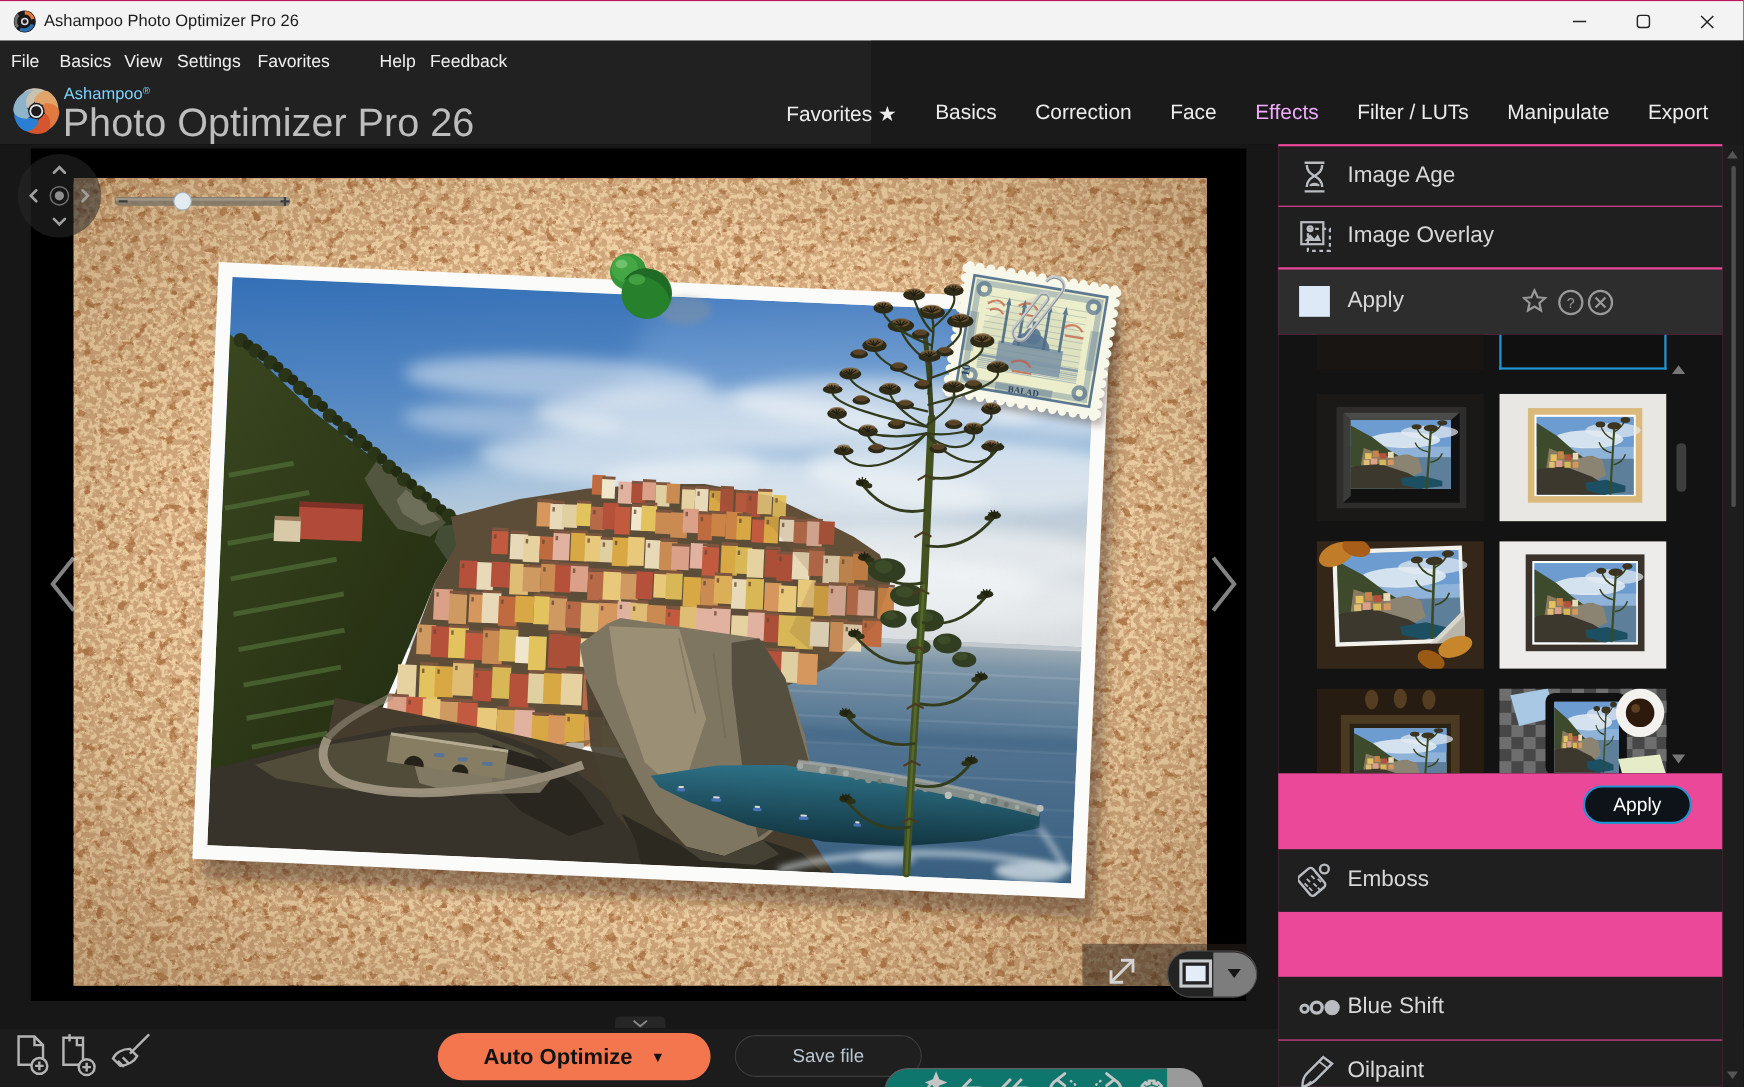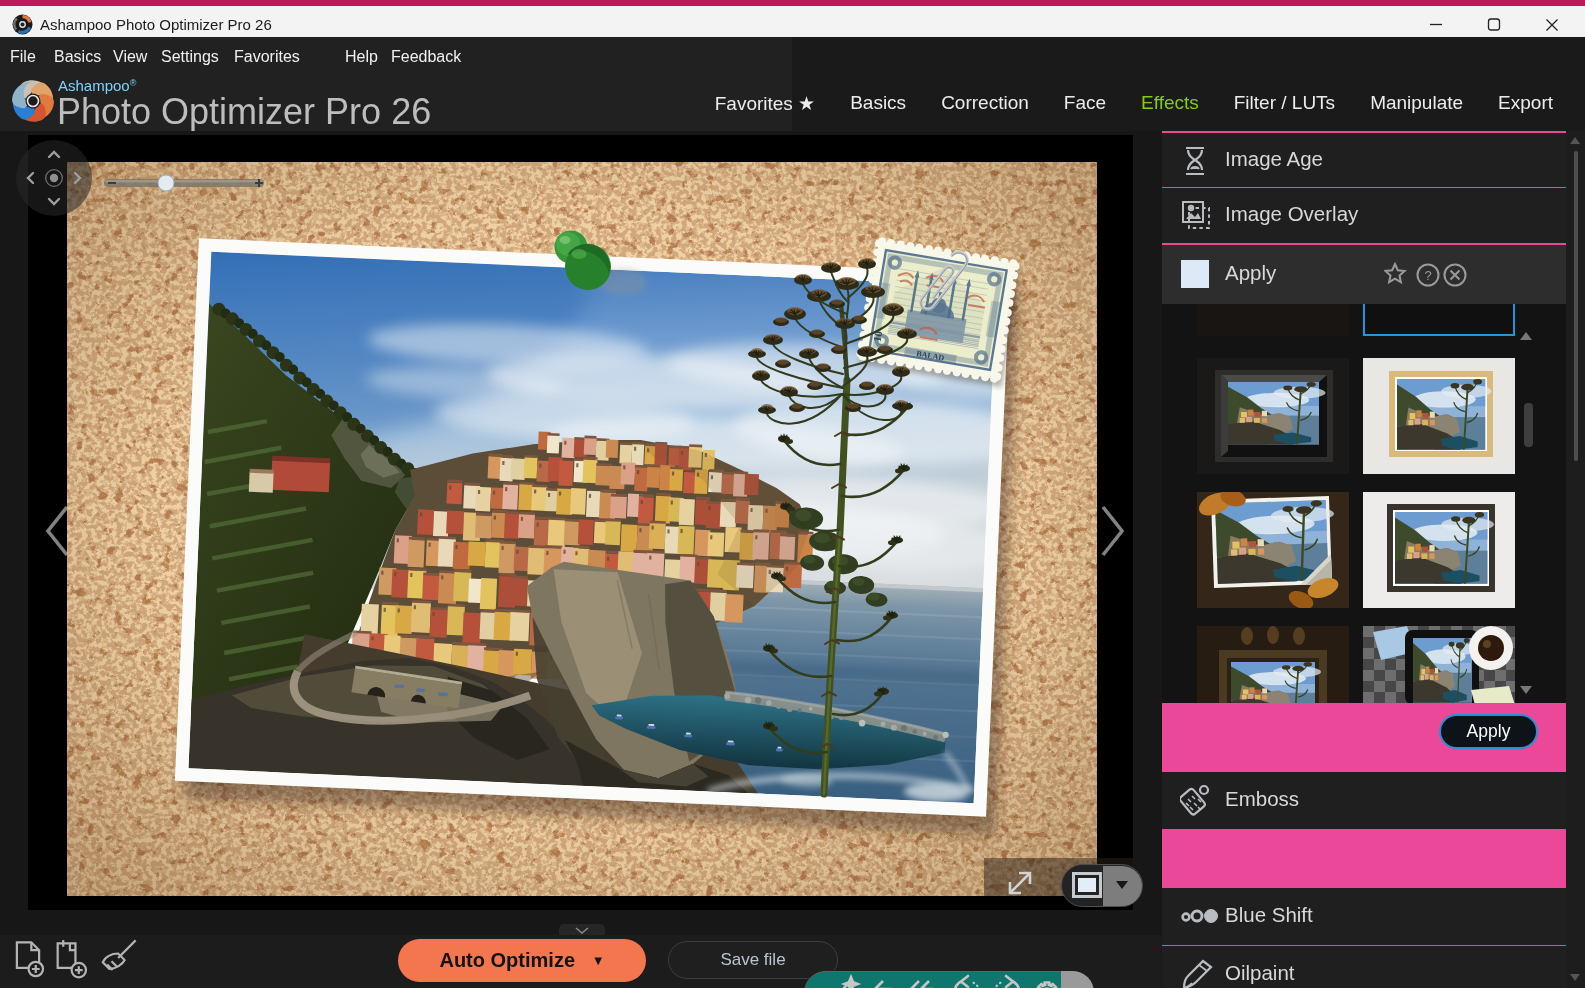--- a/index.html
+++ b/index.html
@@ -1,22 +1,22 @@
 <!DOCTYPE html>
 <html><head><meta charset="utf-8">
 <style>
 html,body{margin:0;padding:0;width:1585px;height:988px;overflow:hidden;background:#101010;font-family:"Liberation Sans",sans-serif;}
 *{box-sizing:border-box}
 .abs{position:absolute}
-#titlebar{position:absolute;left:0;top:0;width:1585px;height:37px;background:#f3f3f3;border-top:6px solid #be185d;}
+#titlebar{position:absolute;left:0;top:0;width:1585px;height:37px;background:#f3f3f3;border-top:1px solid #be185d;}
 #menuheader{position:absolute;left:0;top:37px;width:1585px;height:94px;background:#212122;}
 #hdark{position:absolute;left:792px;top:0;width:793px;height:94px;background:#1a1a1b;}
 #menubar span{position:absolute;top:11px;font-size:16px;color:#f0f0f0;}
 #nav{position:absolute;right:32px;top:55px;display:flex;gap:35px;font-size:19px;color:#ececec;white-space:nowrap;}
-#nav .sel{color:#84cc16;}
+#nav .sel{color:#f0abfc;}
 #canvas{position:absolute;left:0;top:131px;width:1162px;height:804px;background:#171717;overflow:hidden;}
 #letterbox{position:absolute;left:28px;top:4px;width:1105px;height:775px;background:#000;}
 #corkwrap{position:absolute;left:67px;top:31px;width:1030px;height:734px;}
 #bottombar{position:absolute;left:0;top:935px;width:1585px;height:53px;background:#1c1c1c;}
 #autoopt{position:absolute;left:398px;top:4px;width:248px;height:43px;background:#f4764e;border-radius:21.5px;color:#131313;font-size:20px;font-weight:bold;text-align:center;line-height:43px;}
 #savefile{position:absolute;left:668px;top:6px;width:170px;height:38px;background:#1f1f1f;border:1px solid #3c3c3c;border-radius:19px;color:#b9c6d2;font-size:17px;text-align:center;line-height:36px;}
 #toolgrp{position:absolute;left:804px;top:4px;width:290px;height:43px;border:1.5px solid #606060;border-radius:21.5px;background:#0f766e;margin-top:32px;}
 #toolcap{position:absolute;right:-1px;top:-1px;width:33px;height:43px;background:#9a9a9a;border-radius:0 21.5px 21.5px 0;}
 #sidebar{position:absolute;left:1162px;top:131px;width:404px;height:857px;background:#ec4899;}
 .srow{position:absolute;left:0;width:404px;height:55px;background:#1f1f20;}

